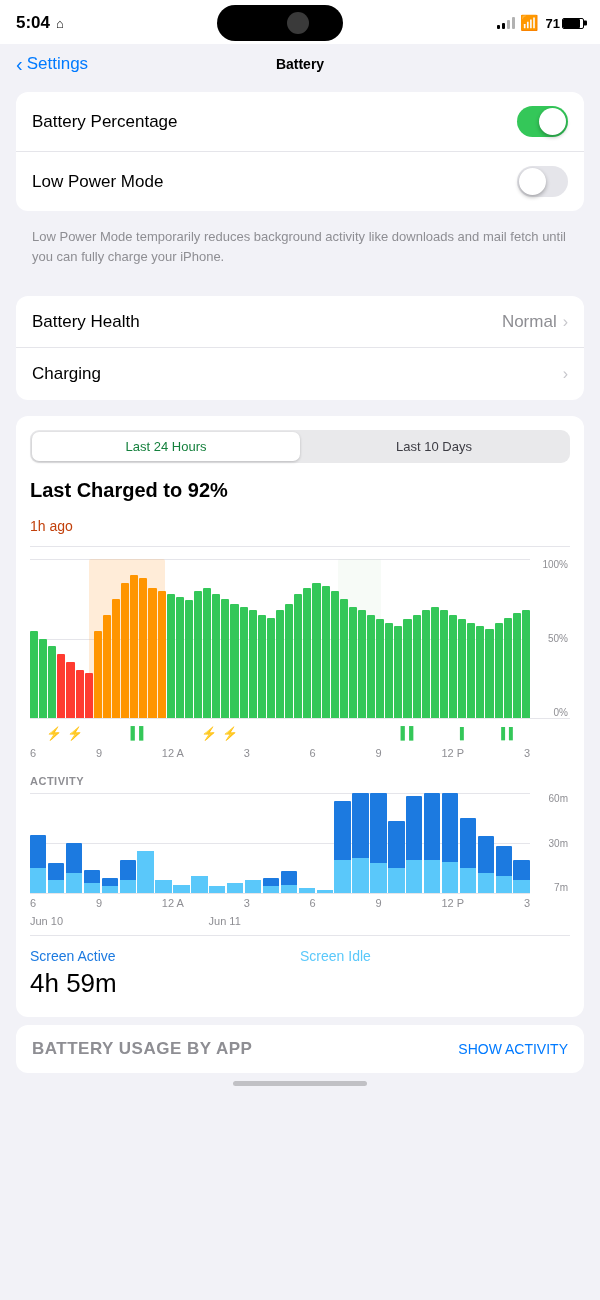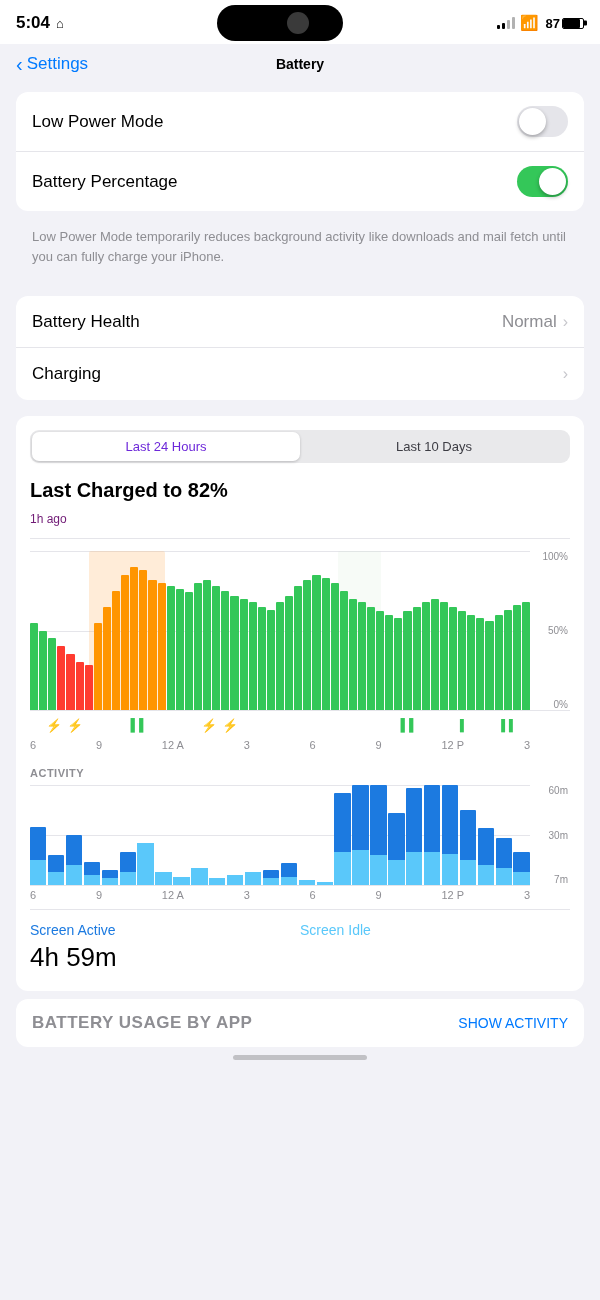--- a/index.html
+++ b/index.html
@@ -193,39 +193,39 @@
       flex: 1;
       text-align: center;
       padding: 7px 0;
       border-radius: 7px;
       font-size: 13px;
       font-weight: 500;
       cursor: pointer;
     }
     .tab-btn.active {
       background: #fff;
-      color: #6d28d9;
+      color: #15803d;
       box-shadow: 0 1px 3px rgba(0,0,0,0.2);
     }
     .tab-btn.inactive {
       color: #3c3c43;
     }
 
     .charge-info {
       margin-bottom: 12px;
     }
     .charge-title {
       font-size: 20px;
       font-weight: 600;
       color: #000;
     }
     .charge-subtitle {
-      font-size: 12px;
-      color: #701a75;
-      margin-top: 10px;
+      font-size: 14px;
+      color: #c2410c;
+      margin-top: 16px;
     }
 
     
     .chart-label {
       font-size: 11px;
       font-weight: 600;
       color: #8e8e93;
       letter-spacing: 0.5px;
       margin-bottom: 6px;
       text-transform: uppercase;
@@ -448,47 +448,47 @@
   </div>
   <div class="status-right">
     <div class="signal-bars">
       <span style="height:4px;"></span>
       <span style="height:6px;"></span>
       <span style="height:9px; opacity:0.3;"></span>
       <span style="height:12px; opacity:0.3;"></span>
     </div>
     <span style="font-size:15px;">📶</span>
     <div class="battery-indicator">
-      <span>87</span>
+      <span>71</span>
       <span style="display:inline-block;width:22px;height:11px;border:1.5px solid #000;border-radius:2px;position:relative;">
         <span style="display:block;width:85%;height:100%;background:#000;border-radius:1px;"></span>
         <span style="position:absolute;right:-4px;top:50%;transform:translateY(-50%);width:2.5px;height:5px;background:#000;border-radius:0 1px 1px 0;"></span>
       </span>
     </div>
   </div>
 </div>
 
 <div class="nav-bar">
   <div class="nav-back">
     <span class="chevron-left">‹</span>
     <span>Settings</span>
   </div>
   <span class="nav-title">Battery</span>
 </div>
 
 <div class="section" style="margin-top:8px;">
   <div class="section-row">
+    <span class="row-label">Battery Percentage</span>
+    <div class="toggle on">
+      <div class="toggle-thumb"></div>
+    </div>
+  </div>
+  <div class="section-row">
     <span class="row-label">Low Power Mode</span>
     <div class="toggle off">
-      <div class="toggle-thumb"></div>
-    </div>
-  </div>
-  <div class="section-row">
-    <span class="row-label">Battery Percentage</span>
-    <div class="toggle on">
       <div class="toggle-thumb"></div>
     </div>
   </div>
 </div>
 
 <div class="section-description">Low Power Mode temporarily reduces background activity like downloads and mail fetch until you can fully charge your iPhone.</div>
 
 <div class="section section-spacer">
   <div class="section-row">
     <span class="row-label">Battery Health</span>
@@ -506,21 +506,21 @@
 </div>
 
 <div class="chart-section">
 
   <div class="tab-bar">
     <div class="tab-btn active">Last 24 Hours</div>
     <div class="tab-btn inactive">Last 10 Days</div>
   </div>
 
   <div class="charge-info">
-    <div class="charge-title">Last Charged to 82%</div>
+    <div class="charge-title">Last Charged to 92%</div>
     <div class="charge-subtitle">1h ago</div>
   </div>
 
   <hr style="border:none;border-top:1px solid #e5e5ea;margin-bottom:12px;">
 
   <div class="battery-chart-container">
     <div class="chart-hlines">
       <div class="hline" style="top:0%;"></div>
       <div class="hline" style="top:50%;"></div>
       <div class="hline" style="top:100%;"></div>
@@ -753,20 +753,26 @@
     <span class="x-label">6</span>
     <span class="x-label">9</span>
     <span class="x-label">12 A</span>
     <span class="x-label">3</span>
     <span class="x-label">6</span>
     <span class="x-label">9</span>
     <span class="x-label">12 P</span>
     <span class="x-label">3</span>
   </div>
 
+  <div class="date-labels">
+    <span style="flex:1.5;">Jun 10</span>
+    <span style="flex:1;"></span>
+    <span style="flex:1.5;">Jun 11</span>
+    <span style="flex:3;"></span>
+  </div>
 
   <div class="screen-stats">
     <div class="stat-item">
       <div class="stat-label active">Screen Active</div>
       <div class="stat-value">4h 59m</div>
     </div>
     <div class="stat-item">
       <div class="stat-label idle">Screen Idle</div>
     </div>
   </div>

